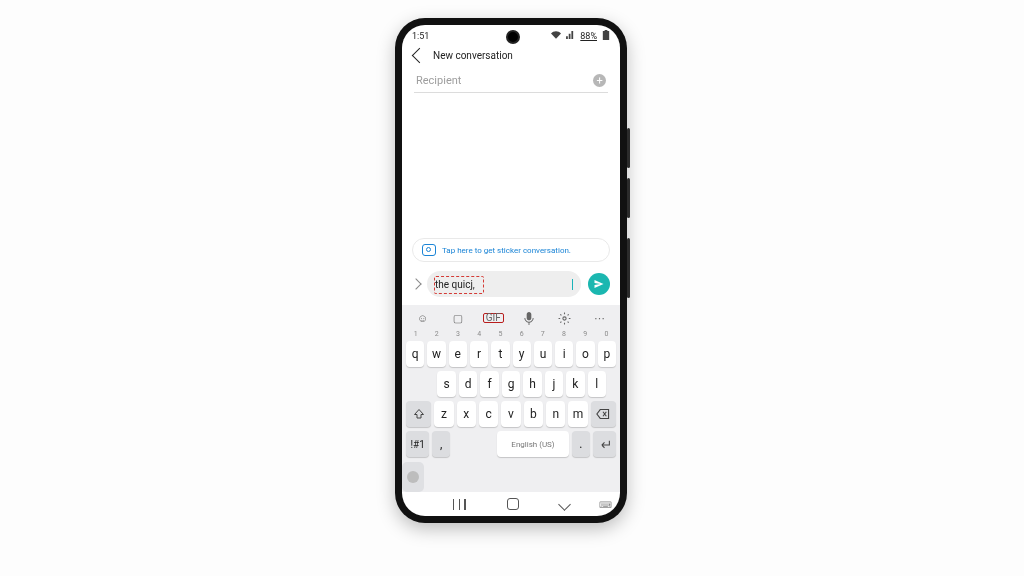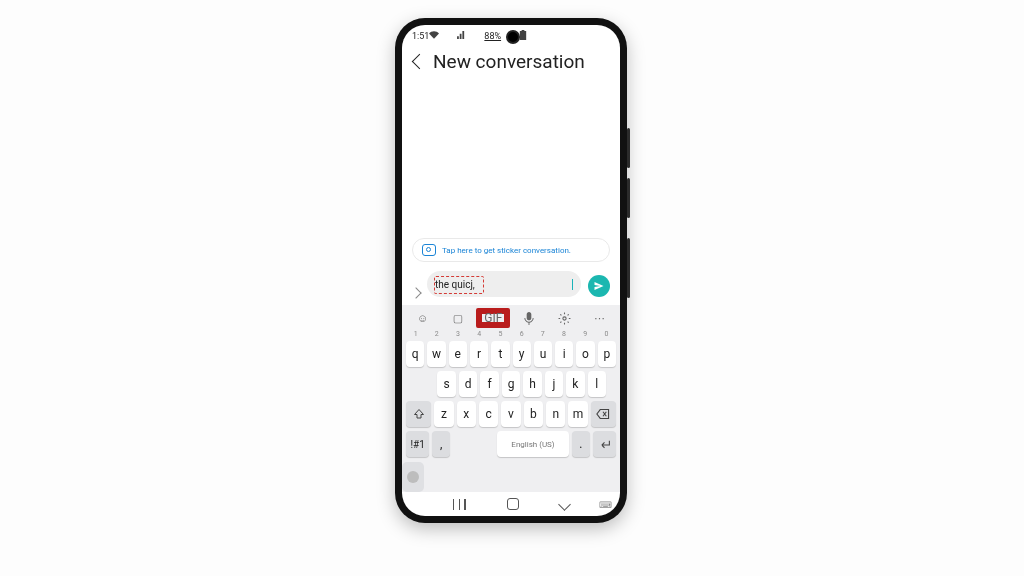--- a/index.html
+++ b/index.html
@@ -4,45 +4,45 @@
 <style>
   html,body{margin:0;padding:0;width:1024px;height:576px;background:#fdfdfd;font-family:-apple-system,BlinkMacSystemFont,"Segoe UI",Roboto,Arial,sans-serif;overflow:hidden;}
   .stage{position:relative;width:1024px;height:576px;}
   .phone{position:absolute;left:395px;top:18px;width:232px;height:505px;background:#111;border-radius:30px;box-shadow:0 6px 18px rgba(0,0,0,.25);}
   .side-btn{position:absolute;background:#2b2b2b;border-radius:2px;right:-3px;width:3px;}
   .side-btn.a{top:110px;height:40px;}
   .side-btn.b{top:160px;height:40px;}
   .side-btn.c{top:220px;height:60px;}
   .screen{position:absolute;left:7px;right:7px;top:7px;bottom:7px;background:#fff;border-radius:23px;overflow:hidden;display:flex;flex-direction:column;}
   .camera{position:absolute;left:50%;top:12px;width:10px;height:10px;margin-left:-5px;background:#000;border-radius:50%;border:2px solid #222;z-index:5;}
-  .status{height:22px;display:flex;align-items:center;justify-content:flex-start;padding:0 10px;font-size:9px;color:#222;}
-  .status .right{display:flex;align-items:center;gap:18px;text-decoration:underline;}
+  .status{height:22px;display:flex;align-items:center;justify-content:space-between;padding:0 10px;font-size:9px;color:#222;}
+  .status .right{display:flex;align-items:center;gap:5px;text-decoration:underline;}
   .ic-sm{display:inline-block;opacity:.85;}
   .title-row{display:flex;align-items:center;gap:8px;padding:3px 12px 6px;}
   .back-ic{width:10px;height:10px;border-left:1.6px solid #222;border-bottom:1.6px solid #222;transform:rotate(45deg);display:inline-block;}
-  .title{font-size:19px;color:#222;}
+  .title{font-size:10px;color:#222;}
   .recip{display:flex;align-items:center;justify-content:space-between;margin:2px 12px 0;border-bottom:1px solid #dcdcdc;padding:5px 2px;}
   .recip-field{font-size:11px;color:#9e9e9e;flex:1;}
   .add-btn{width:13px;height:13px;border-radius:50%;background:#b7b7b7;color:#fff;font-size:11px;line-height:13px;text-align:center;display:inline-block;}
   .convo-area{flex:1;}
   .sticker-bar{margin:0 10px 5px;border:1px solid #e9e9e9;border-radius:14px;display:flex;align-items:center;gap:6px;padding:5px 9px;font-size:8px;color:#1a84d6;}
   .sticker-ic{width:12px;height:10px;border:1.2px solid #1a84d6;border-radius:3px;position:relative;display:inline-block;}
   .sticker-ic::after{content:"";position:absolute;width:3px;height:3px;border:1px solid #1a84d6;border-radius:50%;left:3px;top:2px;}
-  .compose{display:flex;align-items:flex-end;gap:7px;padding:4px 10px 8px;}
+  .compose{display:flex;align-items:center;gap:7px;padding:4px 10px 8px;}
   .chev{width:7px;height:7px;border-right:1.4px solid #888;border-bottom:1.4px solid #888;transform:rotate(-45deg);display:inline-block;}
   .msg-pill{flex:1;background:#eeeeee;border-radius:15px;height:26px;display:flex;align-items:center;padding:0 8px;position:relative;}
   .msg-input{font-size:10px;color:#222;background:transparent;border:none;outline:none;width:100%;}
   .cursor{display:inline-block;width:1px;height:11px;background:#19b3b8;vertical-align:middle;margin-left:1px;}
   .hl-red{position:absolute;left:7px;top:5px;height:16px;border:1.5px dashed #d43a35;border-radius:2px;pointer-events:none;}
   .send{width:22px;height:22px;border-radius:50%;background:#1bb7b0;display:flex;align-items:center;justify-content:center;}
   .send svg{width:12px;height:12px;fill:#fff;}
   .kbd{background:#efeff1;padding-top:6px;}
   .kbd-tools{display:flex;align-items:center;justify-content:space-between;padding:0 12px 4px;color:#6a6a6a;}
   .tool{width:17px;height:14px;display:flex;align-items:center;justify-content:center;font-size:11px;}
-  .gif-box{font-size:12px;border:6px solid #b91c1c;border-radius:2px;padding:0 2px;line-height:8px;color:#666;}
+  .gif-box{font-size:10px;border:1px solid #b91c1c;border-radius:2px;padding:0 2px;line-height:8px;color:#666;}
   .row-hints{display:flex;gap:2px;padding:0 4px;}
   .hint{flex:1;text-align:center;font-size:7px;color:#8a8a8a;padding:1px 0;}
   .krow{display:flex;gap:3px;padding:2px 4px;justify-content:center;}
   .key{background:#fff;border-radius:4px;box-shadow:0 1px 1px rgba(0,0,0,.18);height:26px;display:flex;align-items:center;justify-content:center;font-size:12px;color:#222;flex:1;min-width:0;}
   .key.fn{background:#dcdde0;}
   .key.space{flex:4;font-size:8px;color:#777;margin-left:44px;}
   .pop-a2{left:5px;top:413px;width:22px;height:30px;background:#dfe0e3;border-radius:5px;display:flex;align-items:center;justify-content:center;z-index:4;}
   .pop-a2-inner{width:12px;height:12px;border-radius:50%;background:#bdbdbd;}
   .nav{height:24px;display:flex;align-items:center;justify-content:space-around;padding:0 30px;}
   .nav-recent{width:13px;display:flex;justify-content:space-between;}
@@ -81,20 +81,24 @@
               </svg>
           </span>
         </div>
       </div>
 
       <div class="title-row">
         <span class="back-ic"></span>
         <span class="title">New conversation</span>
       </div>
 
+      <div class="recip">
+        <span class="recip-field">Recipient</span>
+        <span class="add-btn">+</span>
+      </div>
 
       <div class="convo-area"></div>
 
       <div class="sticker-bar">
         <span class="sticker-ic"></span>
         <span>Tap here to get sticker conversation.</span>
       </div>
 
       <div class="compose">
         <span class="chev"></span>

